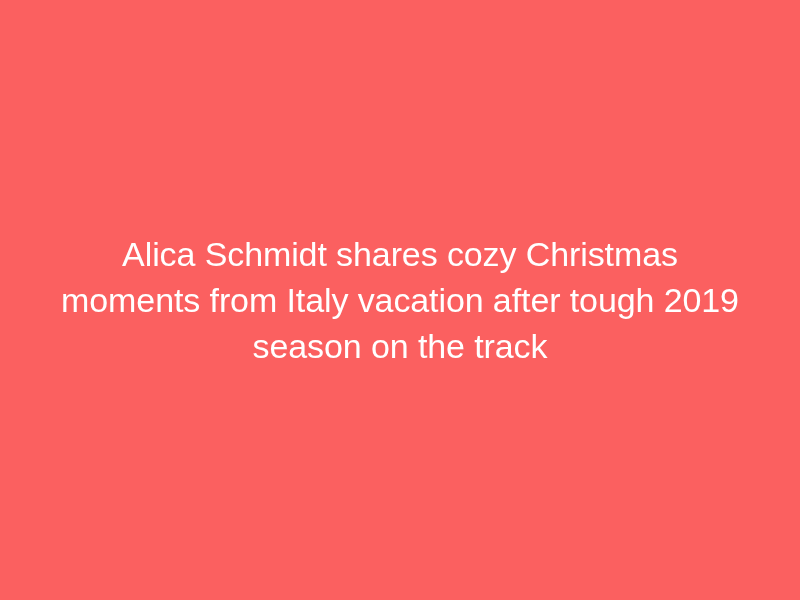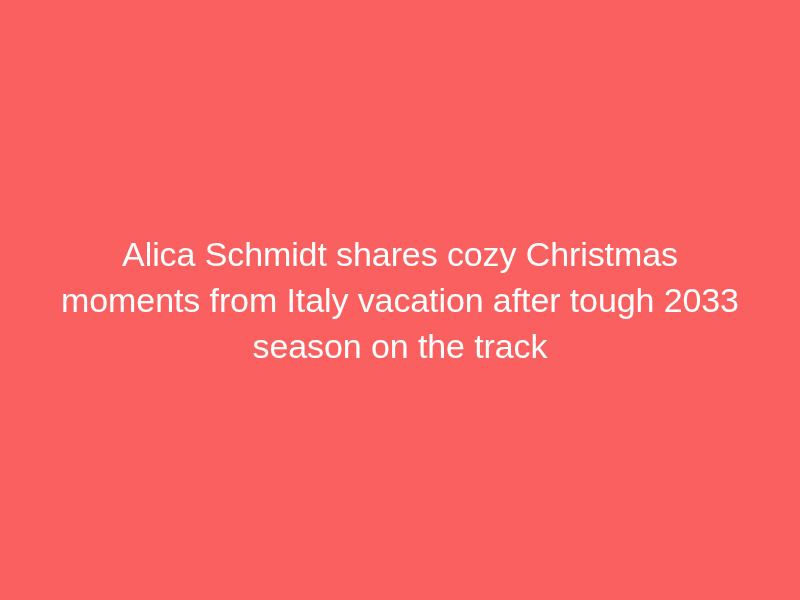--- a/index.html
+++ b/index.html
@@ -49,17 +49,17 @@
     -webkit-font-smoothing: antialiased;
   }
 </style>
 </head>
 <body>
 
 <div id="headline-card" style="background-color: rgb(251, 96, 96);">
 
   <div id="headline-block">
 
-    <h1 id="headline-text" style="color: rgb(255, 255, 255);">Alica Schmidt shares cozy Christmas moments from Italy vacation after tough 2033 season on the track</h1>
+    <h1 id="headline-text" style="color: rgb(255, 255, 255);">Alica Schmidt shares cozy Christmas moments from Italy vacation after tough 2019 season on the track</h1>
 
   </div>
 
 </div>
 
 </body></html>

